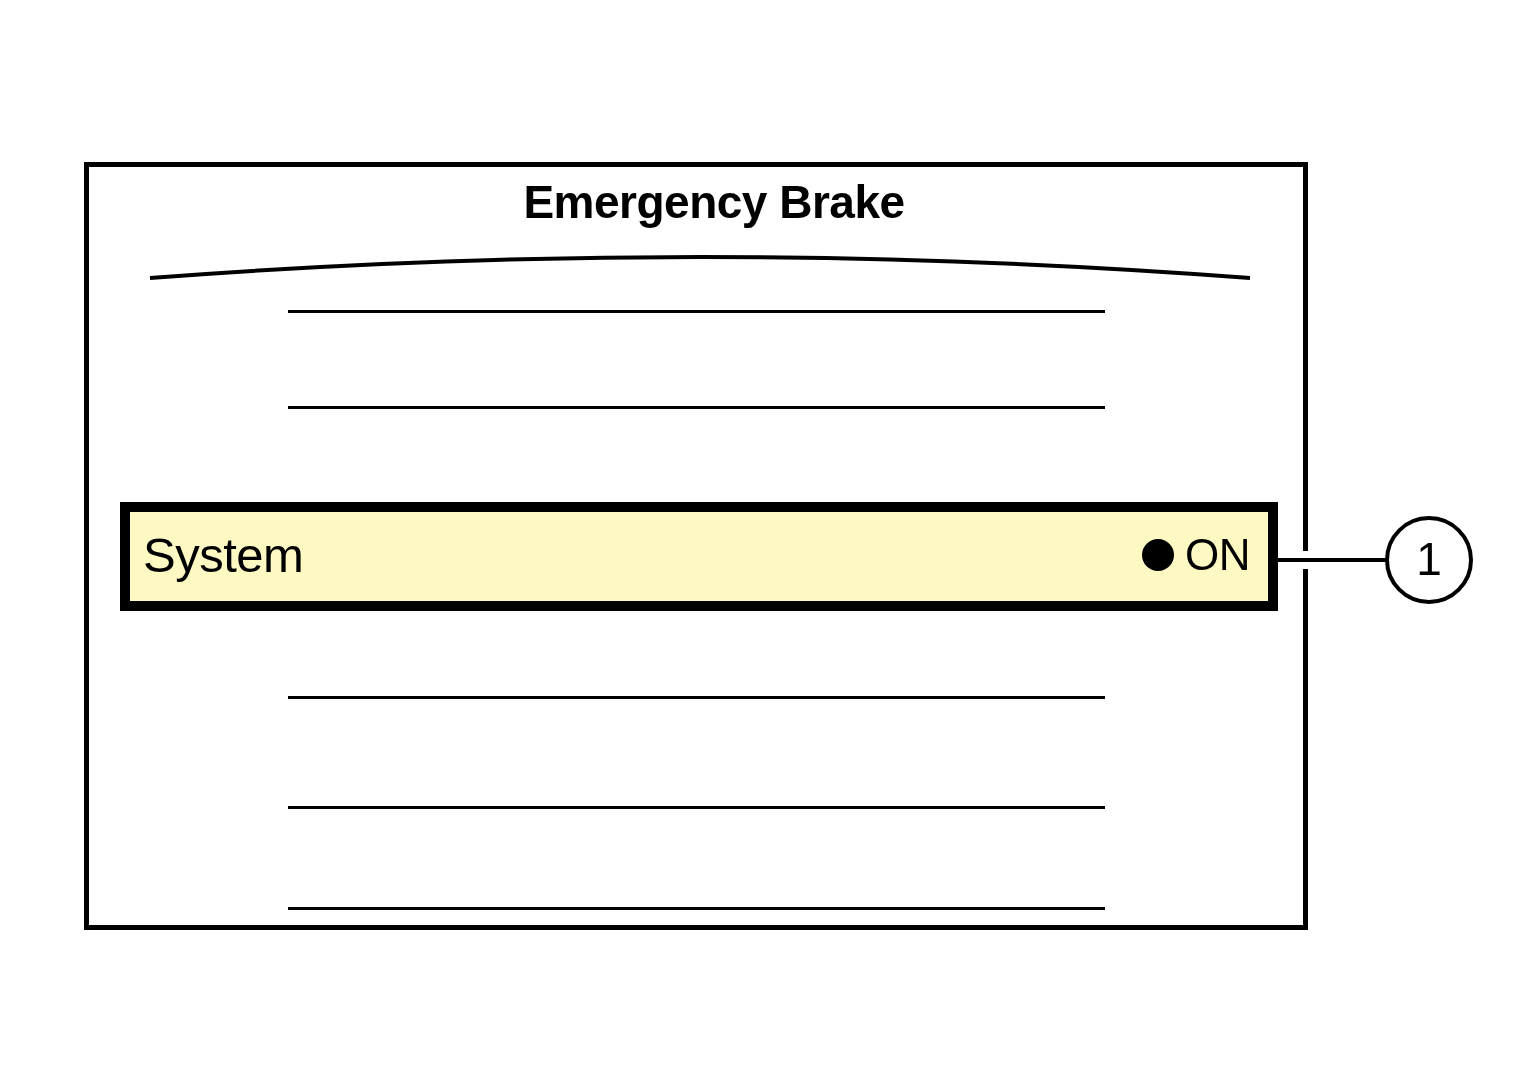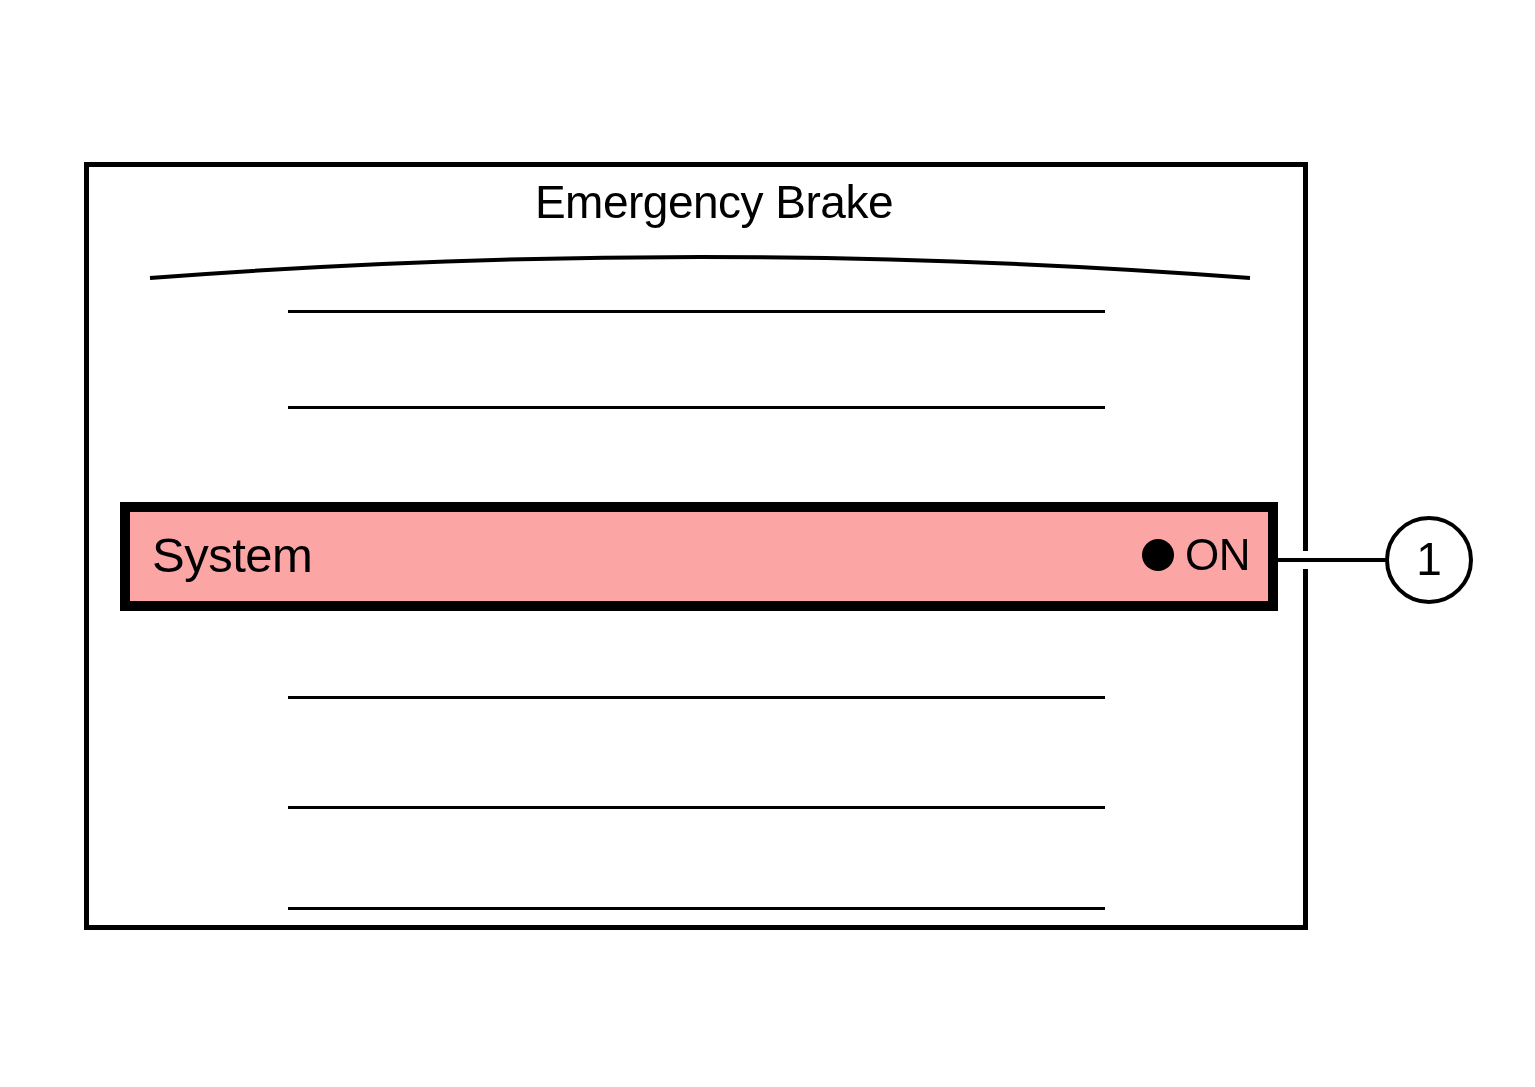--- a/index.html
+++ b/index.html
@@ -46,20 +46,21 @@
   .screen-title {
     position: absolute;
     left: 84px;
     top: 176px;
     width: 1260px;
     text-align: center;
     font-size: 46px;
     line-height: 52px;
     letter-spacing: -0.5px;
     white-space: nowrap;
+    font-weight: bold;
   }
 
   
   .title-arc {
     position: absolute;
     left: 140px;
     top: 232px;
     width: 1120px;
     height: 60px;
   }
@@ -80,25 +81,25 @@
 
   
   .highlight-row {
     position: absolute;
     left: 120px;
     top: 502px;
     width: 1158px;
     height: 109px;
     box-sizing: border-box;
     border: 10px solid #000000;
-    background: #fca5a5;
+    background: #fef9c3;
     display: flex;
     align-items: center;
     justify-content: space-between;
-    padding: 0 18px 0 22px;
+    padding: 0 18px 0 13px;
   }
   .row-label {
     font-size: 49px;
     line-height: 52px;
     letter-spacing: -0.5px;
     white-space: nowrap;
     margin-top: -4px;
   }
   .row-status {
     display: flex;

